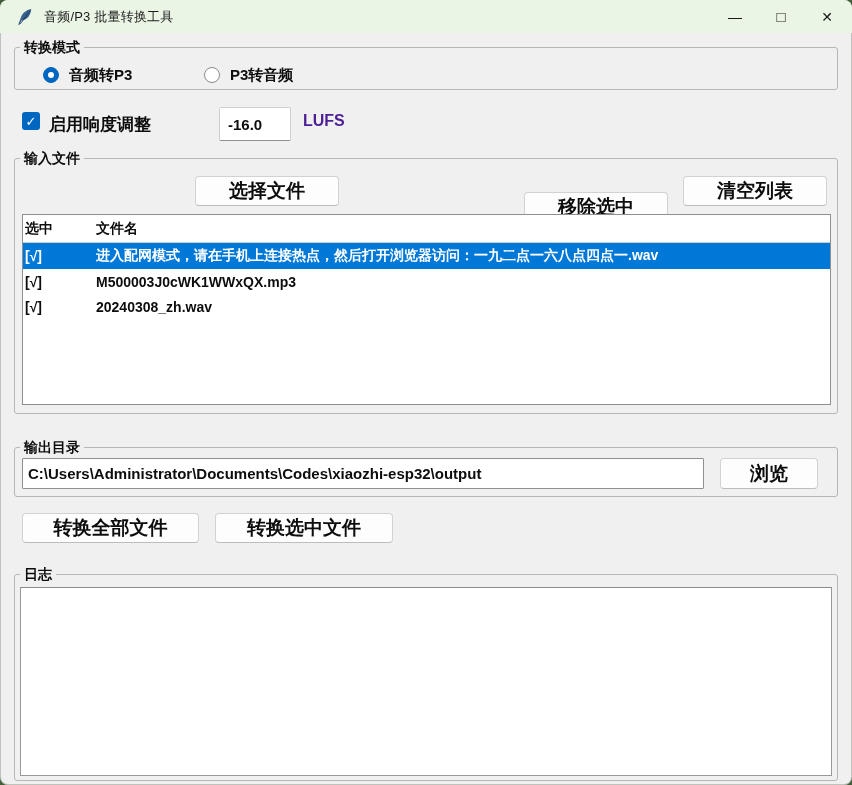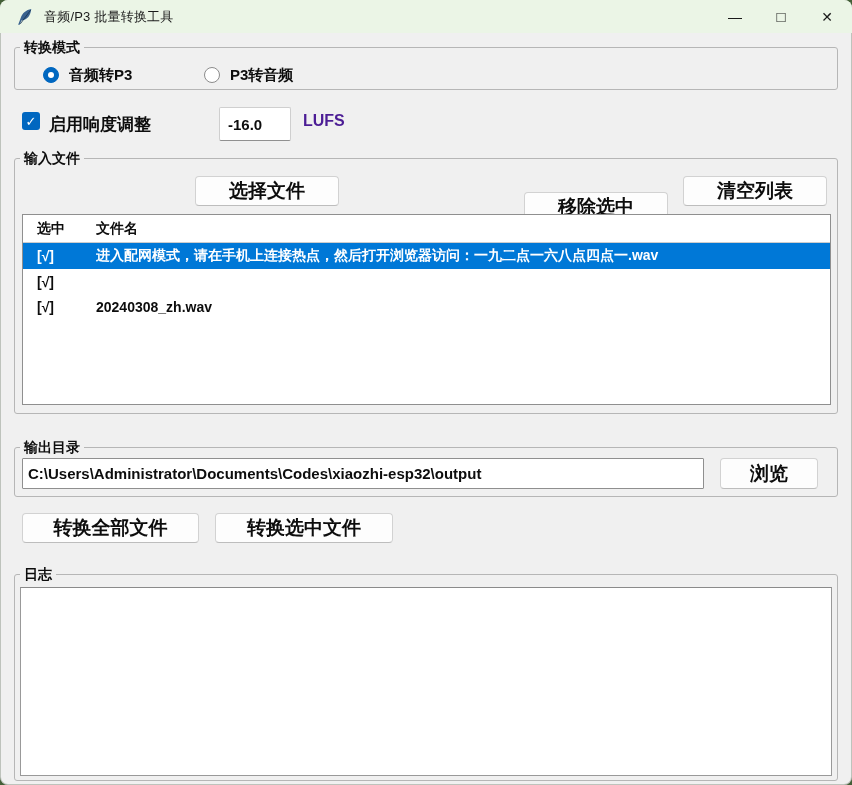--- a/index.html
+++ b/index.html
@@ -58,21 +58,21 @@
     font-family: inherit; font-weight: 700; font-size: 15px; color: #0d0d0d; padding: 16px 8px; outline: none;
   }
   .entry.lufs { left: 219px; top: 107px; width: 72px; height: 28px; border-radius: 2px; }
   .entry.path { left: 22px; top: 458px; width: 682px; height: 31px; border: 1px solid #8f8f8f; padding: 0 5px; border-radius: 1px; }
   
   .table {
     position: absolute; left: 22px; top: 214px; width: 809px; height: 191px;
     background: #fff; border: 1px solid #8f8f8f; display: flex; flex-direction: column; overflow: hidden;
   }
   .thead { display: flex; height: 28px; align-items: center; border-bottom: 1px solid #cdcdcd; font-weight: 700; font-size: 14px; color: #0d0d0d; flex: 0 0 auto; }
-  .c1 { width: 73px; padding-left: 14px; flex: 0 0 auto; white-space: nowrap; }
+  .c1 { width: 73px; padding-left: 2px; flex: 0 0 auto; white-space: nowrap; }
   .c2 { flex: 1; white-space: nowrap; overflow: hidden; }
   .trow { display: flex; height: 25px; align-items: center; font-weight: 700; font-size: 14px; color: #0d0d0d; flex: 0 0 auto; }
   .trow.selected { background: #0078d7; color: #fff; height: 26px; }
   
   .logarea {
     position: absolute; left: 20px; top: 587px; width: 812px; height: 189px;
     background: #fff; border: 1px solid #999; border-top-color: #8a8a8a; resize: none; outline: none;
     font-family: inherit; font-size: 13px;
   }
 </style>
@@ -130,20 +130,21 @@
     <div class="thead">
       <div class="c1">选中</div>
       <div class="c2">文件名</div>
     </div>
     <div class="trow selected">
       <div class="c1">[√]</div>
       <div class="c2">进入配网模式，请在手机上连接热点，然后打开浏览器访问：一九二点一六八点四点一.wav</div>
     </div>
     <div class="trow">
       <div class="c1">[√]</div>
+      <div class="c2">M500003J0cWK1WWxQX.mp3</div>
     </div>
     <div class="trow">
       <div class="c1">[√]</div>
       <div class="c2">20240308_zh.wav</div>
     </div>
   </div>
 
   <div class="gb" style="left:14px; top:447px; width:824px; height:50px;"></div>
   <span class="gb-label" style="left:20px; top:439px;">输出目录</span>
   <input class="entry path" value="C:\Users\Administrator\Documents\Codes\xiaozhi-esp32\output" style="">

